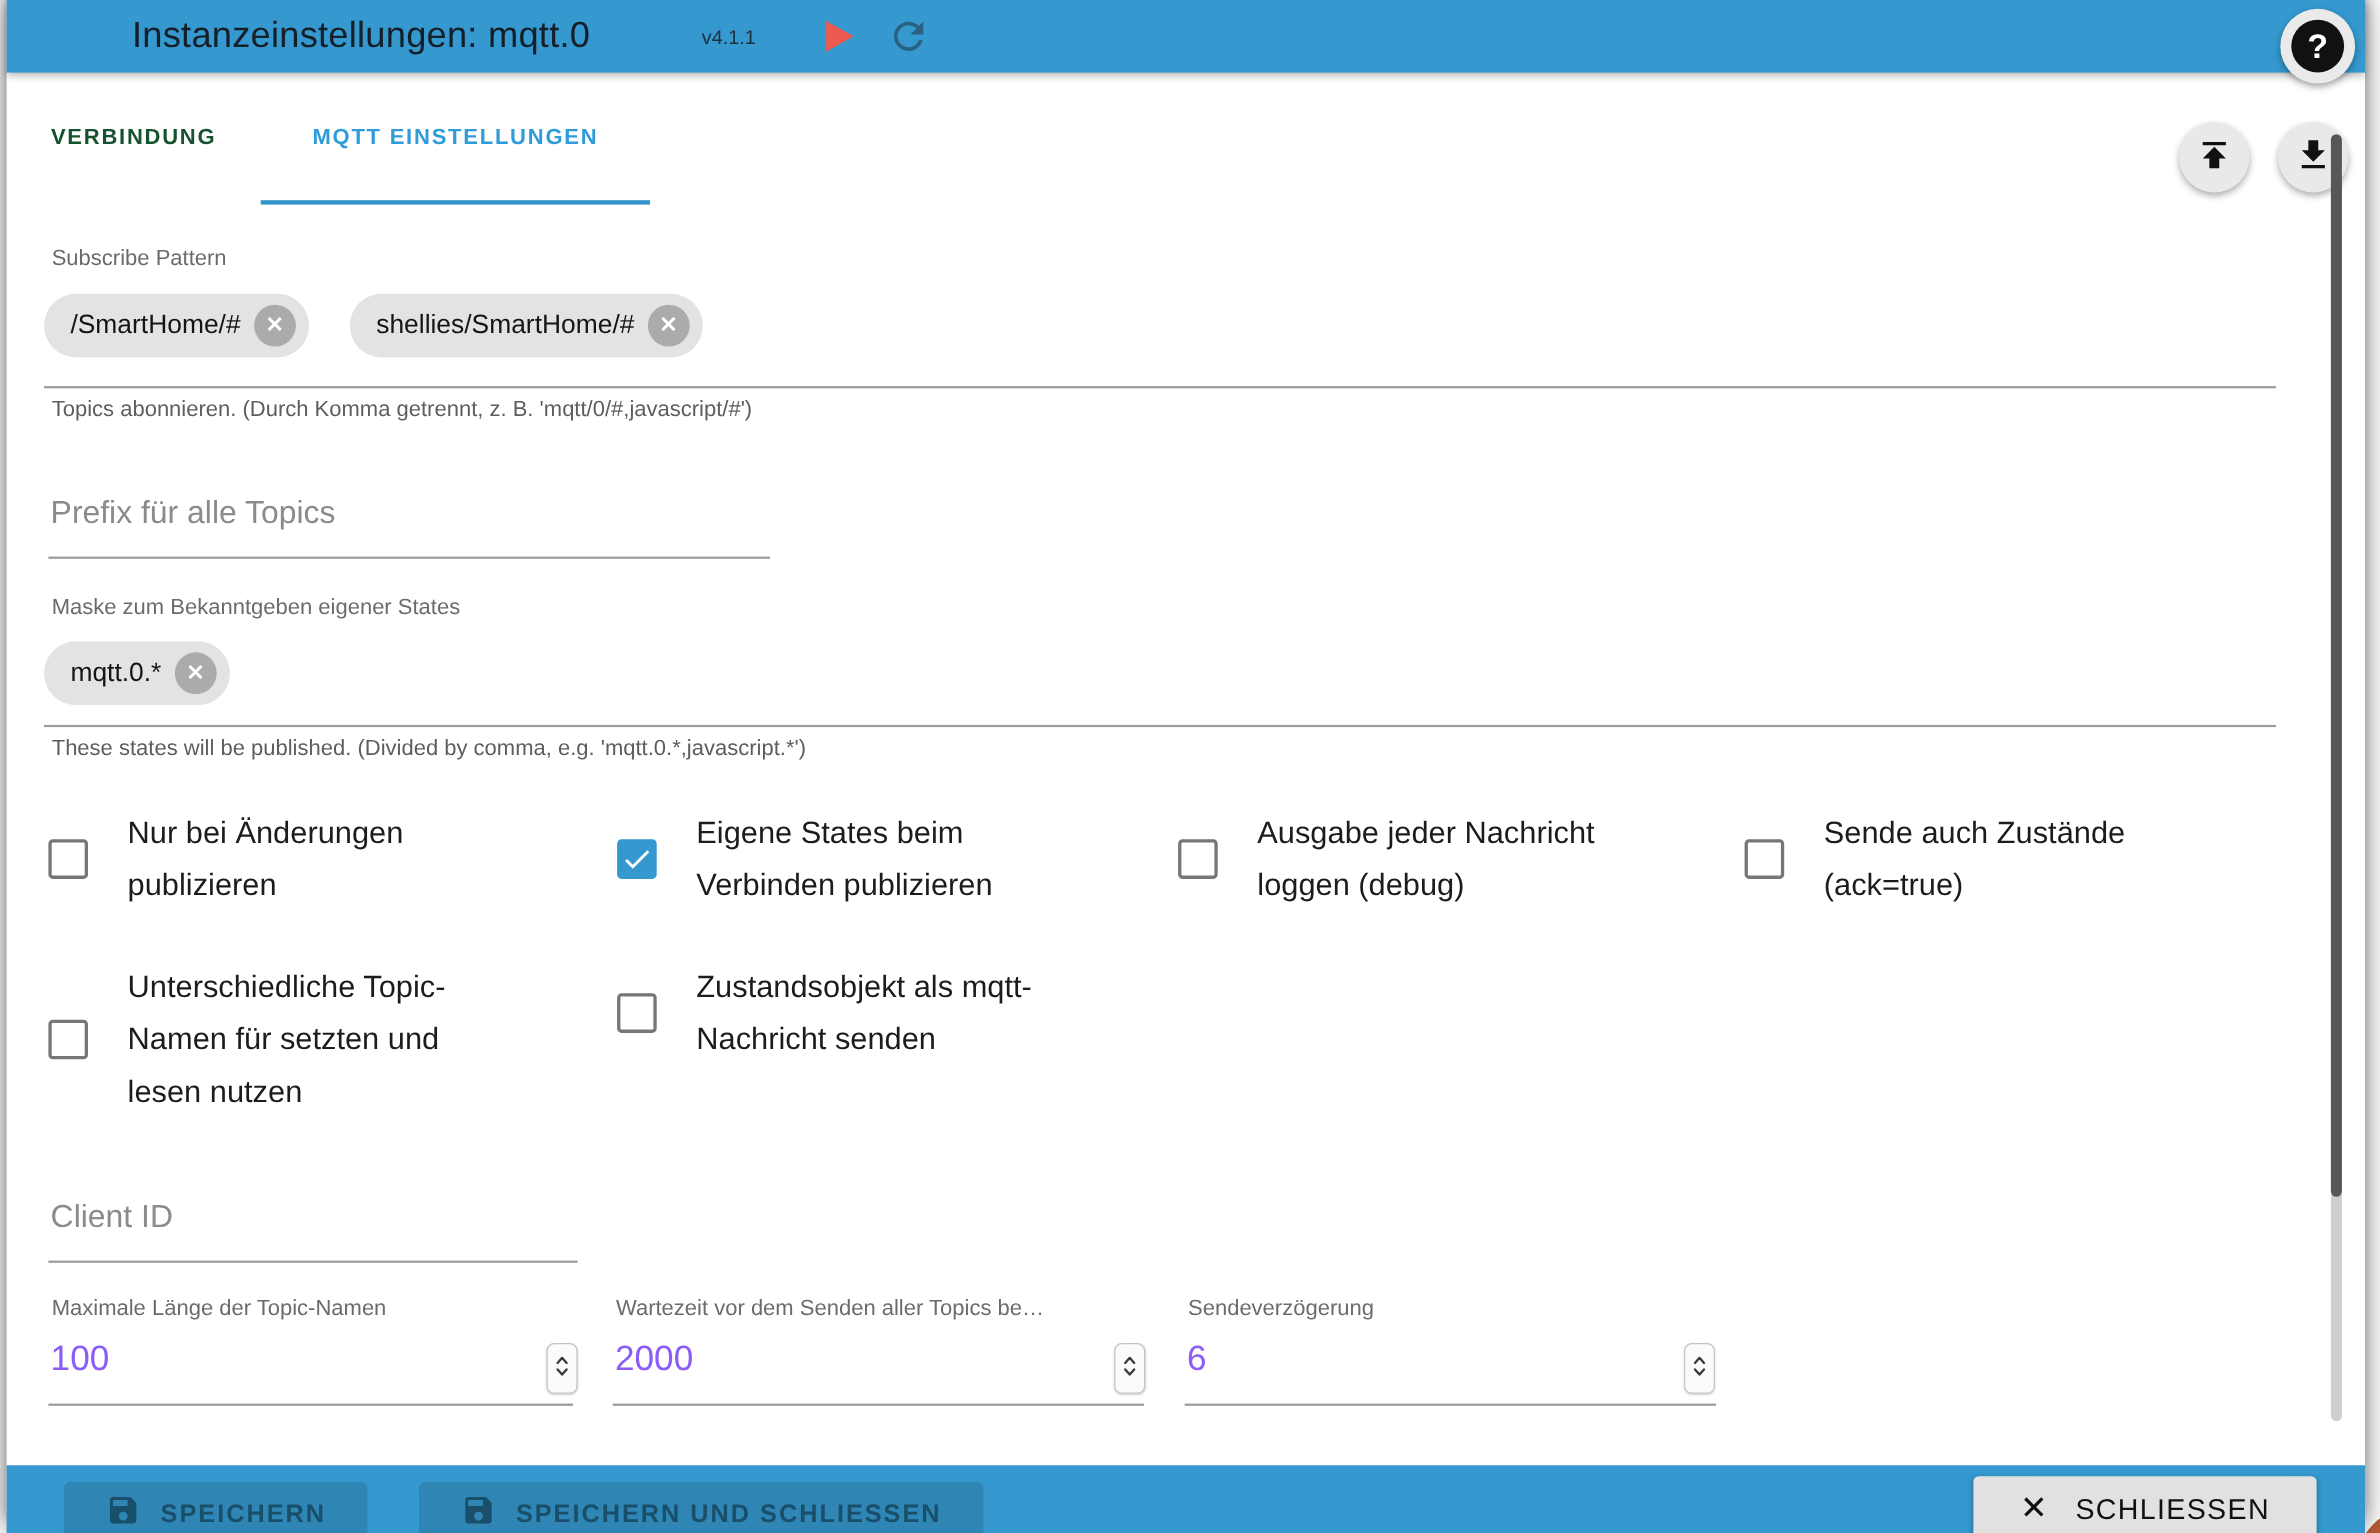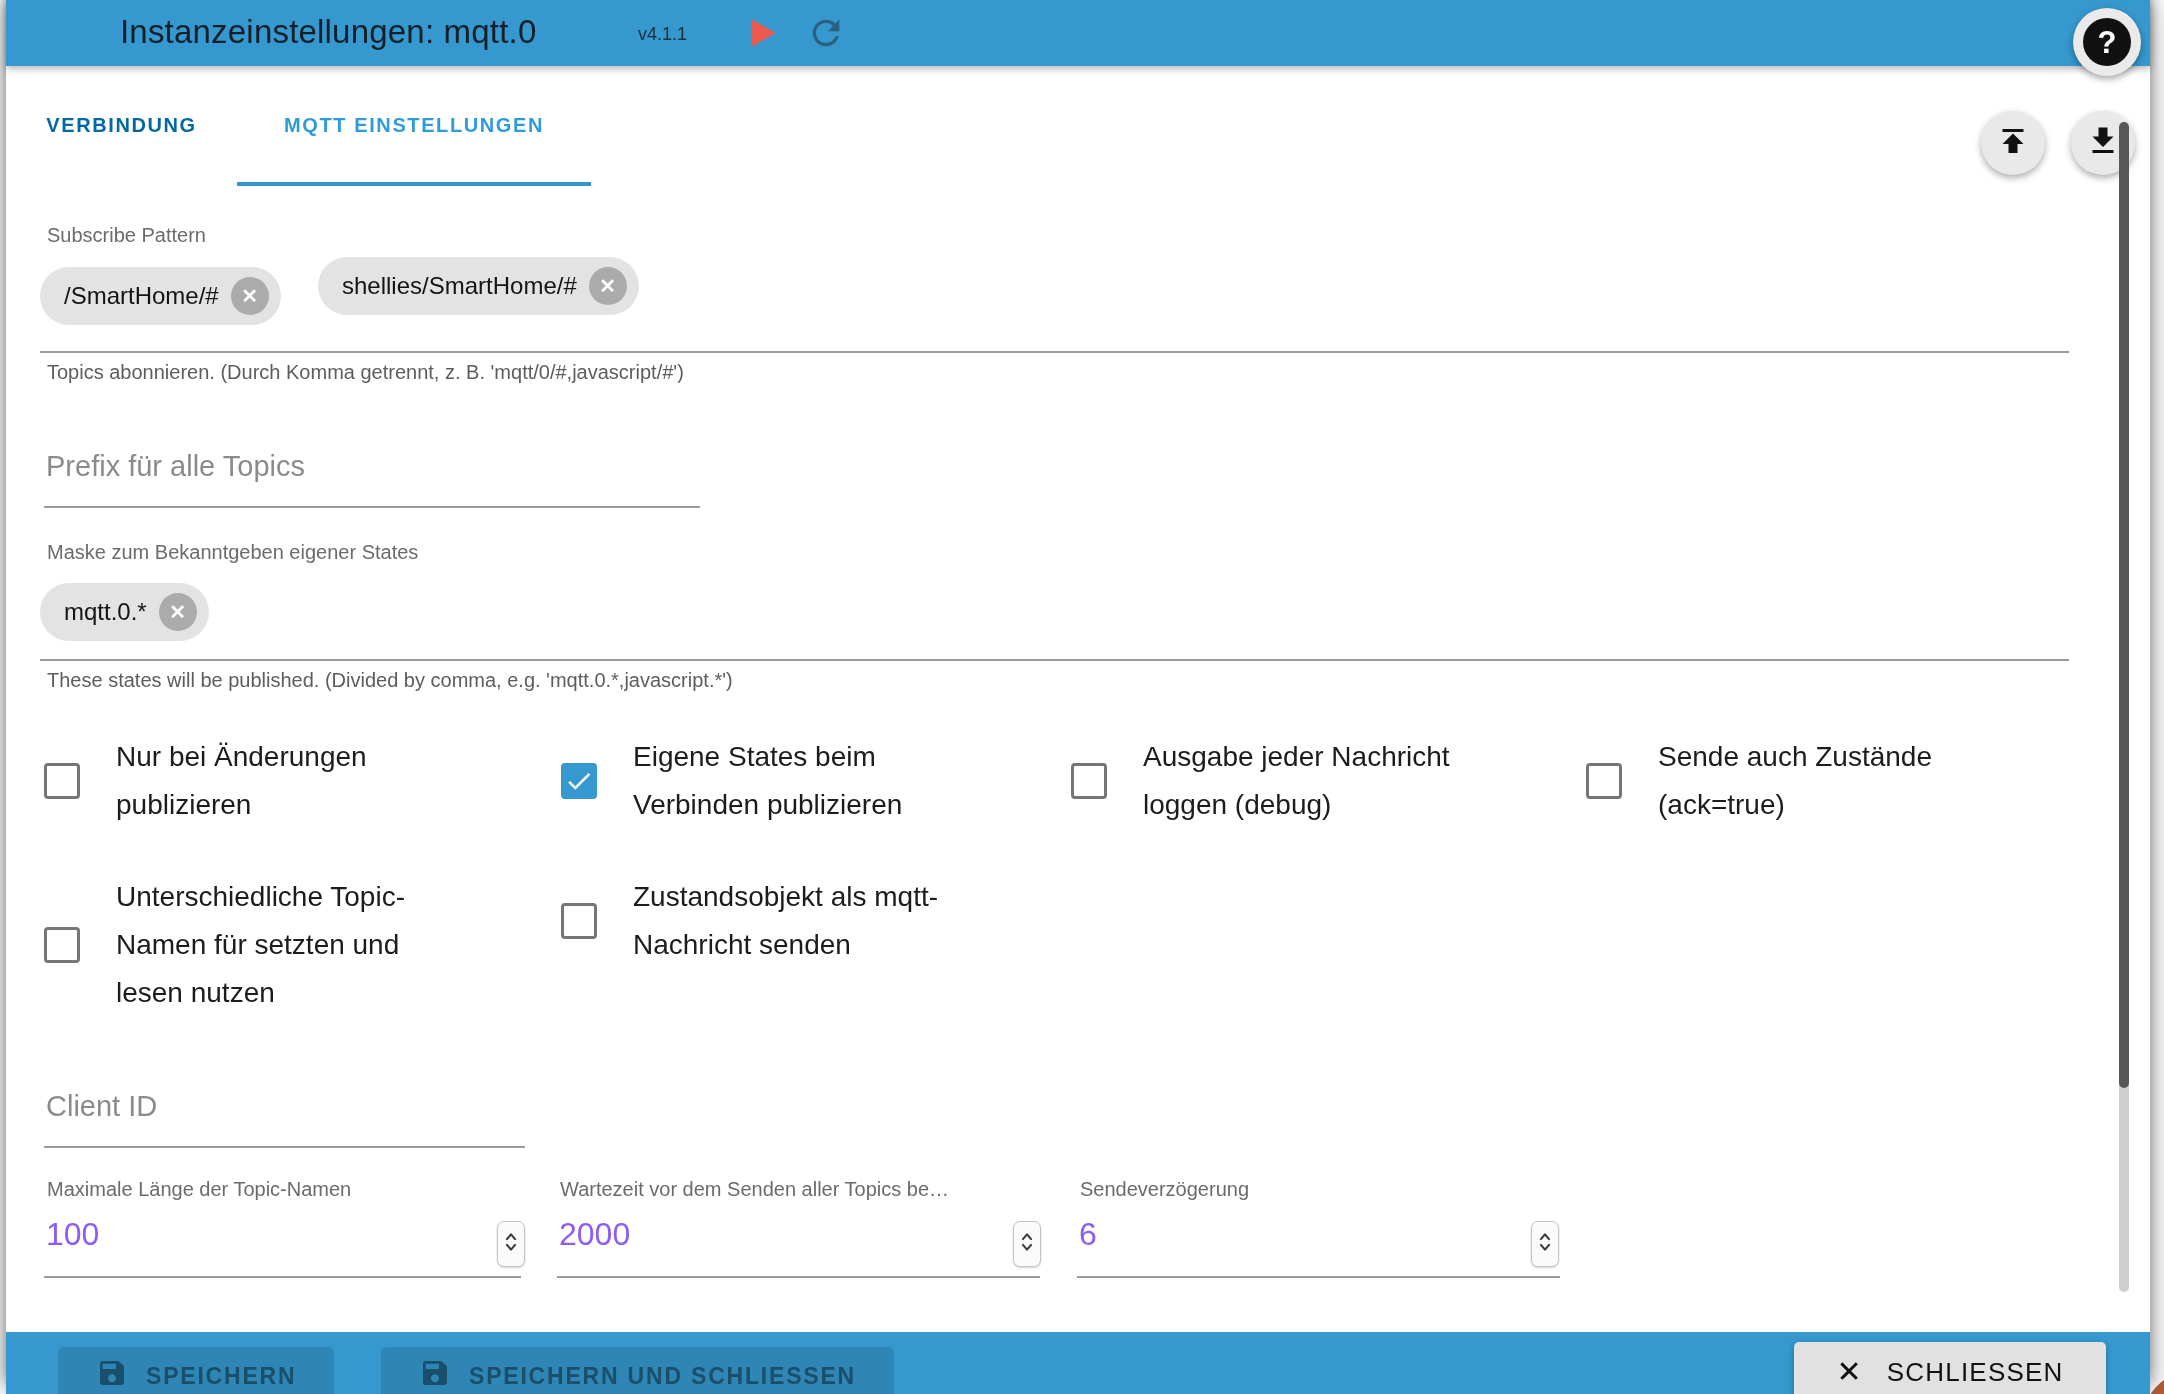--- a/index.html
+++ b/index.html
@@ -46,21 +46,21 @@
   }
   .help-inner{
     width:48px;height:48px;border-radius:50%;background:#111111;color:#ffffff;
     font-size:31px;font-weight:bold;display:flex;align-items:center;justify-content:center;
     line-height:1;
   }
   
   .tabs{position:absolute;left:6px;top:66px;height:122px;width:1600px;}
   .tab{
     position:absolute;top:0;height:118px;display:flex;align-items:center;justify-content:center;
-    font-size:20px;font-weight:bold;letter-spacing:1.6px;cursor:pointer;color:#0369a1;
+    font-size:20px;font-weight:bold;letter-spacing:1.6px;cursor:pointer;color:#14532d;
   }
   .tab.active{color:#2f9cd9;}
   .tab-indicator{position:absolute;left:231px;top:116px;width:354px;height:4px;background:#3295cc;}
   
   .round-btn{
     position:absolute;width:64px;height:64px;border-radius:50%;background:#e9e9e9;
     box-shadow:0 3px 7px rgba(0,0,0,0.33);display:flex;align-items:center;justify-content:center;
     cursor:pointer;z-index:5;
   }
   
@@ -168,21 +168,21 @@
             <path fill="#111111" d="M19 9h-4V3H9v6H5l7 7 7-7zM5 18v2h14v-2H5z"></path>
           </svg>
       </span>
     </div>
 
     <div class="field-label" style="left:47px;top:224px;">Subscribe Pattern</div>
     <div class="chip" style="left:40px;top:267px;text-align:center;">
       <span class="chip-text">/SmartHome/#</span>
       <span class="chip-x">✕</span>
     </div>
-    <div class="chip" style="left:318px;top:257px;justify-content:flex-end;">
+    <div class="chip" style="left:318px;top:267px;justify-content:flex-end;">
       <span class="chip-text">shellies/SmartHome/#</span>
       <span class="chip-x">✕</span>
     </div>
     <div class="underline" style="left:40px;top:351px;width:2029px;"></div>
     <div class="helper" style="left:47px;top:361px;">Topics abonnieren. (Durch Komma getrennt, z. B. 'mqtt/0/#,javascript/#')</div>
 
     <div class="placeholder-input" style="left:46px;top:450px;">Prefix für alle Topics</div>
     <div class="underline" style="left:44px;top:506px;width:656px;"></div>
 
     <div class="field-label" style="left:47px;top:541px;">Maske zum Bekanntgeben eigener States</div>

